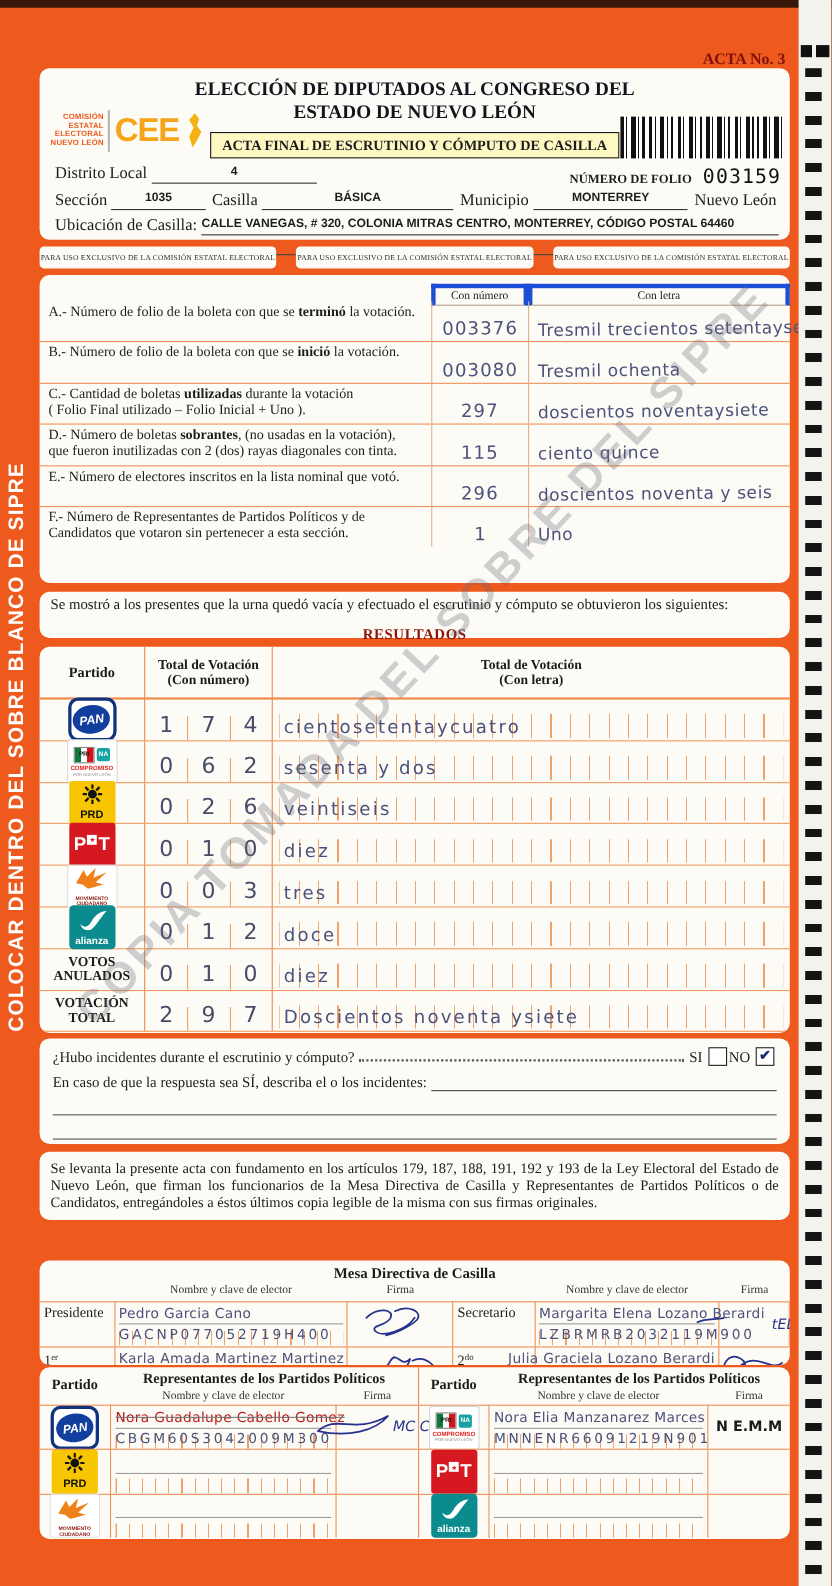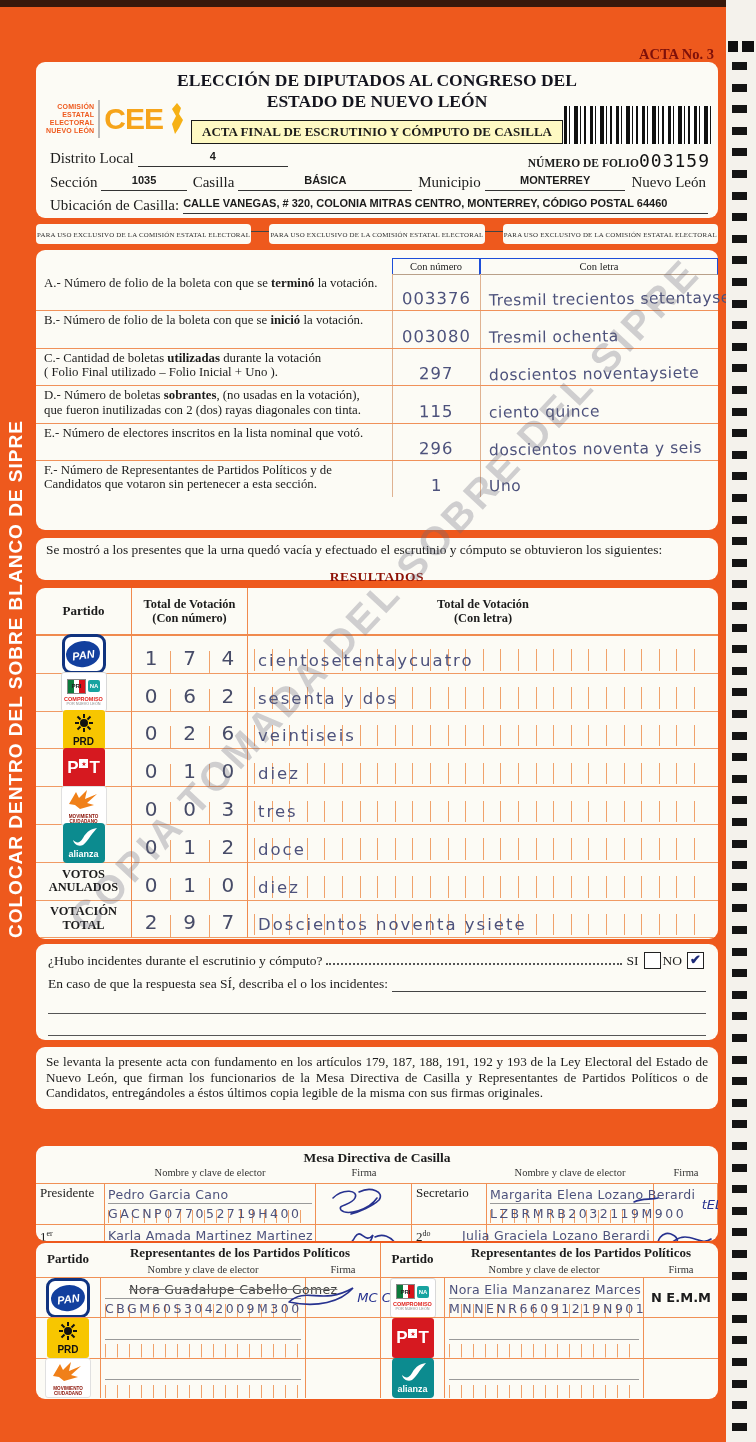--- a/index.html
+++ b/index.html
@@ -28,21 +28,21 @@
   .title.l1{top:8px;} .title.l2{top:29px;}
   .cee-logo{position:absolute;left:10px;top:38px;display:flex;align-items:center;gap:4px;}
   .cee-org{font-family:"Liberation Sans",sans-serif;font-weight:bold;font-size:7px;line-height:8px;
         color:#ee591d;text-align:right;letter-spacing:.2px;}
   .cee-sep{width:2px;height:38px;background:#b9b9b9;}
   .cee-acronym{font-family:"Liberation Sans",sans-serif;font-weight:bold;font-size:30px;color:#f6a41a;letter-spacing:-1px;}
   .subtitle-box{position:absolute;left:50%;transform:translateX(-50%);top:58px;white-space:nowrap;
         border:1.6px solid #1a1a1a;background:#fef9c3;padding:3px 10px;font-weight:bold;font-size:13px;}
   .barcode{position:absolute;right:6px;top:44px;width:148px;height:38px;
         background:repeating-linear-gradient(90deg,#111 0 3px,#fff 3px 5px,#111 5px 6px,#fff 6px 10px,#111 10px 14px,#fff 14px 16px,#111 16px 17px,#fff 17px 20px,#111 20px 22px,#fff 22px 26px);}
-  .folio-row{position:absolute;right:8px;top:88px;display:flex;align-items:baseline;gap:0;}
+  .folio-row{position:absolute;right:8px;top:88px;display:flex;align-items:baseline;gap:10px;}
   .folio-label{font-weight:bold;font-size:11.5px;}
   .folio-value{font-family:"DejaVu Sans Mono",monospace;font-size:18px;letter-spacing:1px;color:#101010;}
   .field-row{position:absolute;display:flex;align-items:center;font-size:15px;}
   .fr-distrito{left:14px;top:88px;width:300px;}
   .fr-seccion{left:14px;top:112px;right:8px;}
   .fr-ubicacion{left:14px;top:135px;right:10px;}
   .uline{display:inline-flex;justify-content:center;border-bottom:1.2px solid #333;height:17px;box-sizing:border-box;}
   .uline .val{font-style:normal;font-family:"Liberation Sans",sans-serif;font-weight:bold;font-size:11px;padding-bottom:1px;}
   .w150{width:150px;} .w90{width:92px;} .w185{width:188px;} .w150b{width:152px;}
   .flexline{flex:1;}
@@ -51,21 +51,21 @@
 
   
   .exclusive-row{position:absolute;left:36px;width:682px;top:224px;display:flex;gap:18px;z-index:1;}
   .excl-box{flex:1;height:20px;background:#fcfbf5;border-radius:4px;display:flex;align-items:center;justify-content:center;
         font-size:6.9px;color:#2c2c2c;letter-spacing:.2px;white-space:nowrap;}
 
   
   .scrutiny-panel{top:250px;height:280px;}
   .intro{padding:6px 10px 2px 10px;font-size:13.4px;line-height:16.5px;}
   .sc-head{display:grid;grid-template-columns:356px 88px 1fr;height:16px;}
-  .sc-head .h{border:1px solid #1d4ed8;border-bottom:1px solid #b9a089;font-size:10.5px;text-align:center;line-height:15px;}
+  .sc-head .h{border:4px solid #1d4ed8;border-bottom:1px solid #b9a089;font-size:10.5px;text-align:center;line-height:15px;}
   .sc-head .h0{border:none;}
   .sc-row{display:grid;grid-template-columns:356px 88px 1fr;min-height:36.4px;border-top:1px solid #f0915a;}
   .sc-row:first-of-type{border-top:none;}
   .sc-label{font-size:12.8px;line-height:14.5px;padding:2px 2px 2px 8px;}
   .sc-num,.sc-let{border-left:1px solid #dfb291;display:flex;align-items:flex-end;padding-bottom:2px;}
   .sc-num{justify-content:center;}
   .sc-let{padding-left:8px;}
 
   .hw{font-family:"DejaVu Sans",sans-serif;color:#4d527c;}
   .hw-num{font-size:16.5px;letter-spacing:1px;transform:rotate(-.5deg);}
@@ -164,21 +164,21 @@
   .rp-party2{grid-column:4;grid-row:1/3;line-height:32px;border-left:1.5px solid #f08a4e;}
   .rp-title2{grid-column:5/7;grid-row:1;}
   .rp-name1{grid-column:2;grid-row:2}.rp-firma1{grid-column:3;grid-row:2}
   .rp-name2{grid-column:5;grid-row:2}.rp-firma2{grid-column:6;grid-row:2}
   .rp-cell{border-top:1px solid #f09055;box-sizing:border-box;position:relative;}
   .rp-logo{display:flex;align-items:center;justify-content:center;}
   .rp-namebox{border-left:1px solid #f09055;border-right:1px solid #f09055;padding:2px 4px 0 4px;display:flex;flex-direction:column;justify-content:flex-end;}
   .rp-name{border-bottom:1px solid #9a9a9a;min-height:17px;white-space:nowrap;}
   .rp-clave{min-height:18px;background:repeating-linear-gradient(90deg,#f0a26b 0 1px,transparent 1px 12px) left bottom/100% 75% no-repeat;}
   .rp-firma{display:flex;align-items:center;justify-content:center;}
-  .strike{text-decoration:line-through;text-decoration-color:#777;color:#404040;margin-left:24px;}
+  .strike{text-decoration:line-through;text-decoration-color:#777;color:#b91c1c;}
   .sep-left{border-left:1.5px solid #f08a4e;}
   .sig-black{font-family:"DejaVu Sans",sans-serif;font-weight:bold;color:#1c1c1c;font-size:13px;white-space:nowrap;}
 </style>
 </head>
 <body>
 
 <div class="page">
   <div class="top-edge"></div>
 
   <div class="right-strip">

